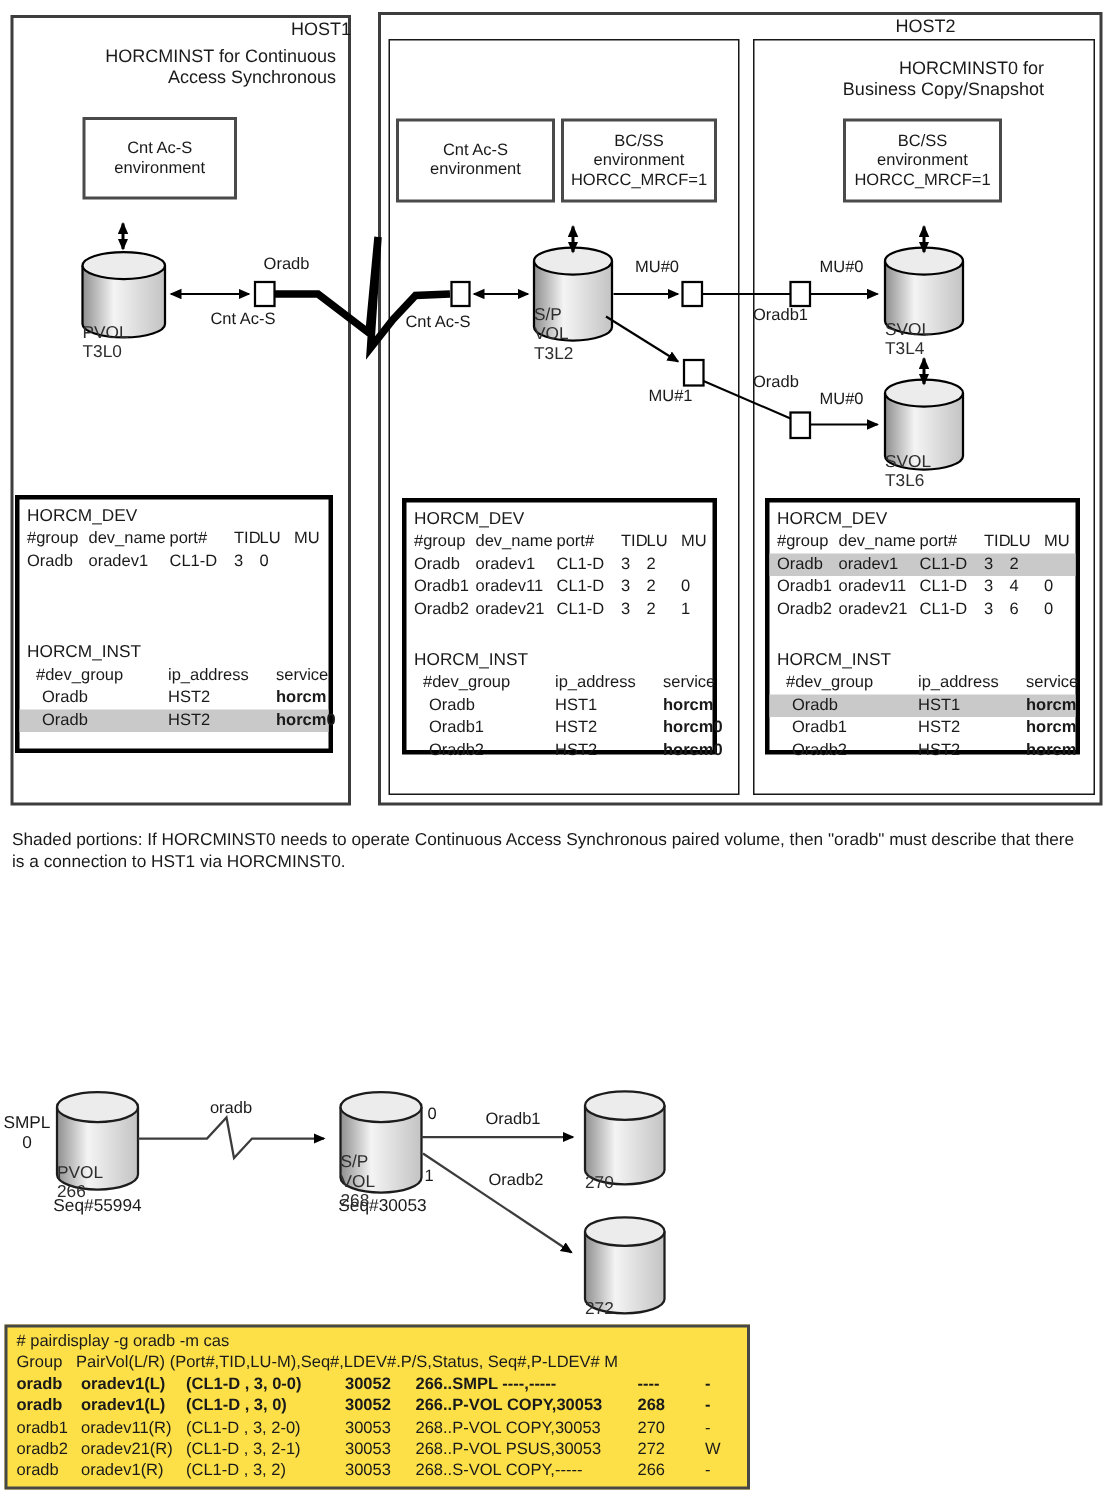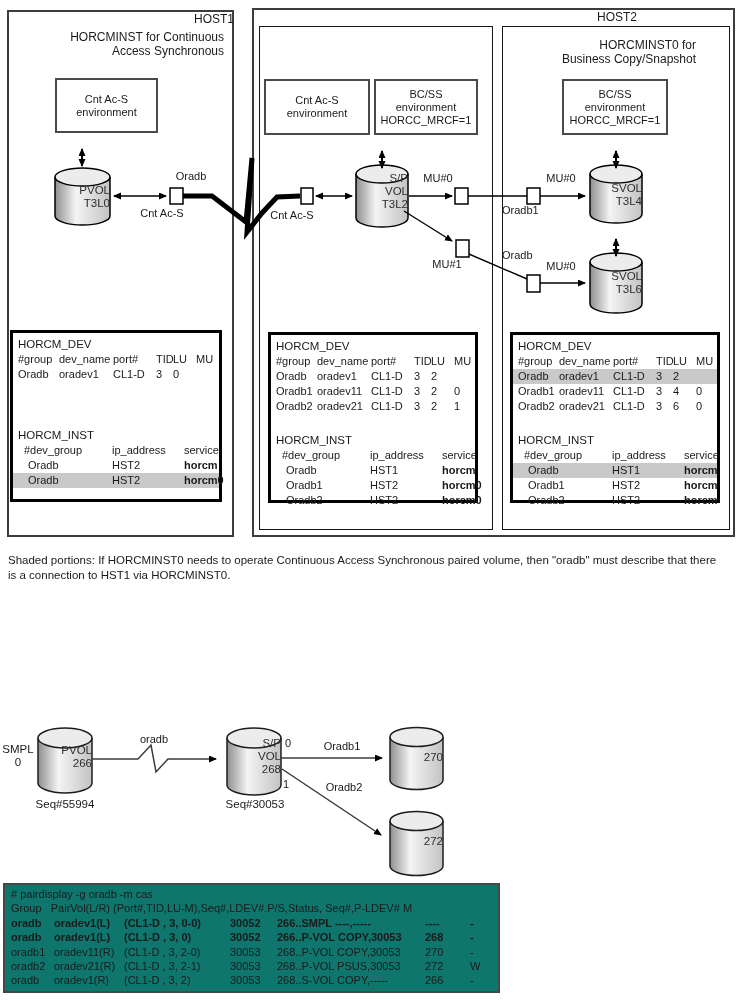--- a/index.html
+++ b/index.html
@@ -5,39 +5,39 @@
   html,body{margin:0;padding:0;background:#fff;}
   #canvas{position:relative;width:741px;height:1000px;background:#fff;overflow:hidden;
           font-family:"Liberation Sans","DejaVu Sans",sans-serif;color:#1a1a1a;}
   .box{position:absolute;border:2px solid #3d3d3d;background:transparent;box-sizing:border-box;}
   .box.inner{border:1.5px solid #171717;}
   .box.env{border:2px solid #4a4a4a;display:flex;align-items:center;justify-content:center;
            text-align:center;font-size:11px;line-height:13px;white-space:pre-line;}
   .lbl{position:absolute;font-size:11px;line-height:13px;white-space:pre-line;}
   .lbl.center{text-align:center;}
   .title{position:absolute;font-size:12px;line-height:14px;text-align:right;white-space:pre-line;}
-  .cyl-lbl{position:absolute;font-size:11.5px;line-height:13px;text-align:right;
-           white-space:pre-line;color:#2e2e2e;z-index:5;}
+  .cyl-lbl{position:absolute;font-size:11.5px;line-height:13px;text-align:left;
+           white-space:pre-line;color:#2e2e2e;z-index:5;margin-top:32px;}
   svg.overlay{position:absolute;left:0;top:0;z-index:4;pointer-events:none;}
   
   .cfg{position:absolute;border:3px solid #000;box-sizing:border-box;background:#fff;
        padding-top:4px;font-size:11px;}
   .cfg-title{padding-left:5px;line-height:15px;font-size:11.5px;}
   .grid{display:grid;line-height:15px;padding-left:5px;white-space:nowrap;}
   .grid.dev{grid-template-columns:41px 54px 43px 17px 23px 20px;}
   .grid.inst{grid-template-columns:88px 72px auto;padding-left:11px;}
   .grid.inst:not(.header) span:nth-child(3){font-weight:bold;}
   .grid.shaded{background:#c9c9c9;}
   .mt-a{margin-top:46px;}
   .mt-b{margin-top:19px;}
   
   .caption{position:absolute;left:8px;top:553px;width:716px;font-size:11.5px;line-height:14.5px;}
   
   .pair-box{position:absolute;left:3px;top:883px;width:497px;height:110px;border:2px solid #474747;
-            box-sizing:border-box;background:#0f766e;padding:2px 0 0 6px;font-size:11px;line-height:14.4px;}
+            box-sizing:border-box;background:#fde047;padding:2px 0 0 6px;font-size:11px;line-height:14.4px;}
   .pd-line{white-space:pre;}
   .pgrid{display:grid;grid-template-columns:43px 70px 106px 47px 148px 45px auto;white-space:pre;}
   .pgrid.bold{font-weight:bold;}
 </style>
 </head>
 <body>
 
 <div id="canvas">
 
   <div class="box" style="left:7px;top:10px;width:227px;height:527px"></div>

